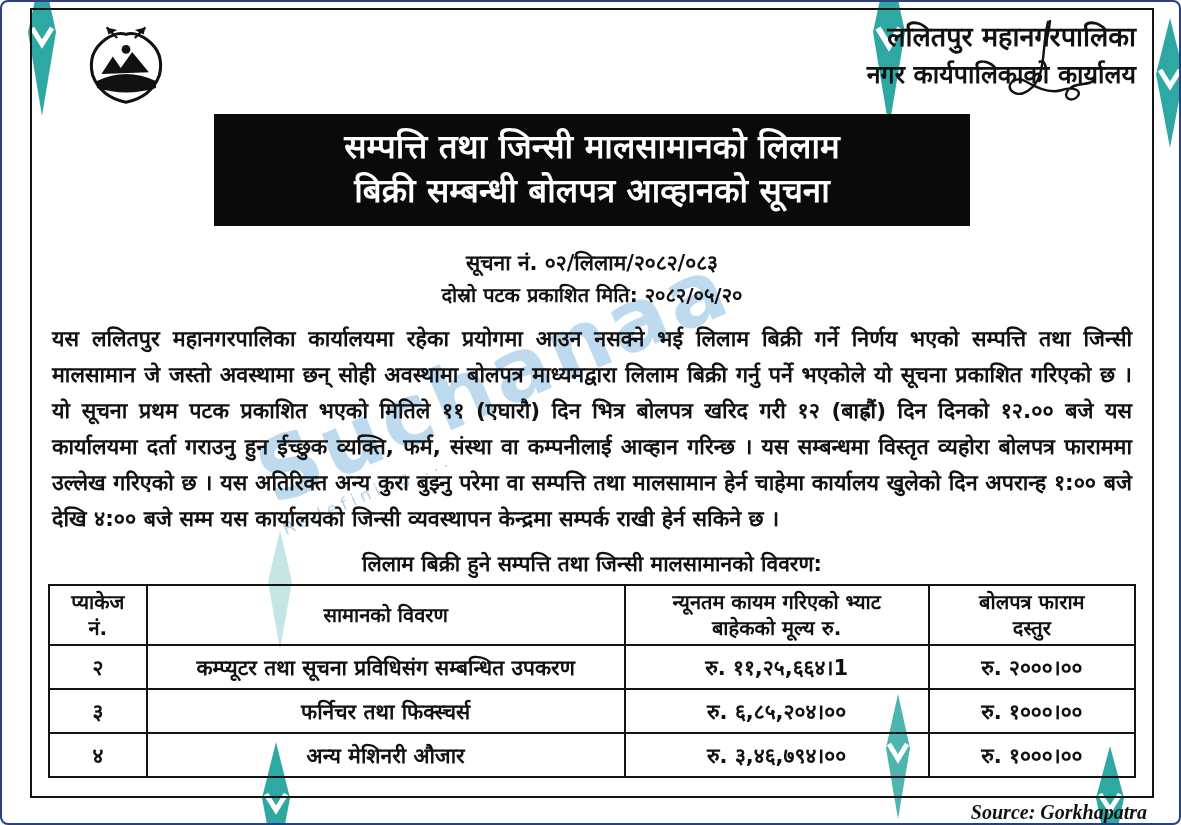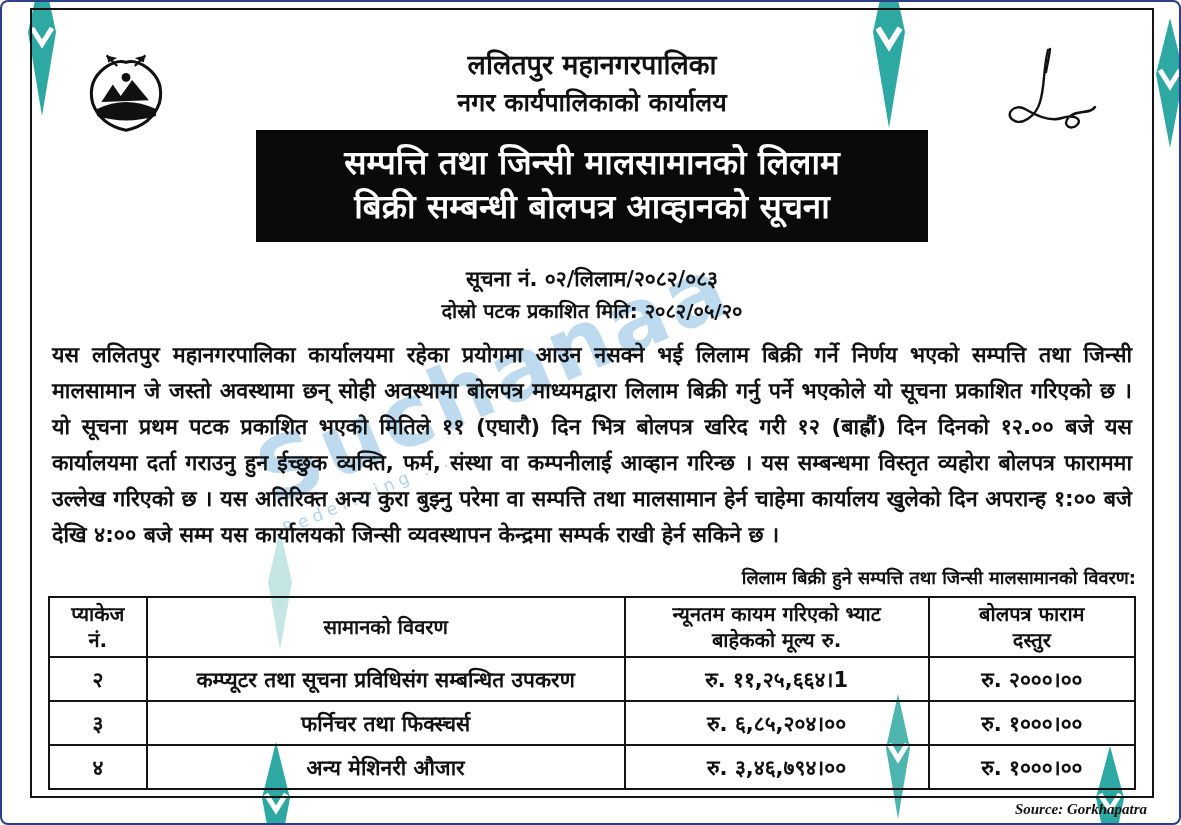--- a/index.html
+++ b/index.html
@@ -31,54 +31,54 @@
   
   .notice{
     position:absolute;z-index:2;
     left:28px;top:6px;
     width:1124px;height:790px;
     box-sizing:border-box;
     border:2px solid #141414;
     padding:10px 16px 0;
     background:transparent;
   }
-  .header-block{position:relative;text-align:center;margin-top:28px;}
+  .header-block{position:relative;text-align:right;}
   .org-name{font-size:27px;font-weight:700;line-height:1.25;}
   .office-name{font-size:25px;font-weight:700;margin-top:6px;line-height:1.2;}
   .address-line{font-size:19px;font-weight:700;margin-top:9px;}
   .logo{position:absolute;left:34px;top:6px;}
   .signature{position:absolute;right:34px;top:-2px;}
   .banner{
-    width:672px;margin:12px auto 0;
+    width:756px;margin:24px auto 0;
     background:#0a0a0a;color:#ffffff;
     text-align:center;font-weight:700;
     font-size:33px;line-height:1.33;
     padding:11px 6px 13px;
     box-sizing:border-box;
   }
   .meta{ text-align:center;font-weight:700;margin-top:22px;}
   .notice-no{font-size:21px;}
   .pub-date{font-size:20px;margin-top:5px;}
   .body-text{
     margin:13px 4px 0;
     font-size:21.5px;line-height:1.68;
     text-align:justify;font-weight:600;
   }
-  .table-title{text-align:right;font-weight:700;font-size:18px;margin:12px 0 7px;}
+  .table-title{text-align:center;font-weight:700;font-size:21px;margin:12px 0 7px;}
   table.items{width:100%;border-collapse:collapse;background:transparent;}
   table.items th, table.items td{
     border:2px solid #141414;
     padding:3px 6px;text-align:center;vertical-align:middle;
   }
   table.items th{font-weight:700;font-size:20px;line-height:1.3;white-space:pre-line;}
   table.items td{font-size:21px;font-weight:600;height:36px;}
   .source-credit{
     position:absolute;z-index:3;
     right:32px;top:799px;
-    font-style:italic;font-weight:700;font-size:15px;
+    font-style:italic;font-weight:700;font-size:20px;
     font-family:"Liberation Serif","DejaVu Serif",serif;
     color:#111;
   }
 </style>
 </head>
 <body>
 
 <div class="page">
 
   <div class="kite" style="left:18px;top:-34px;">

